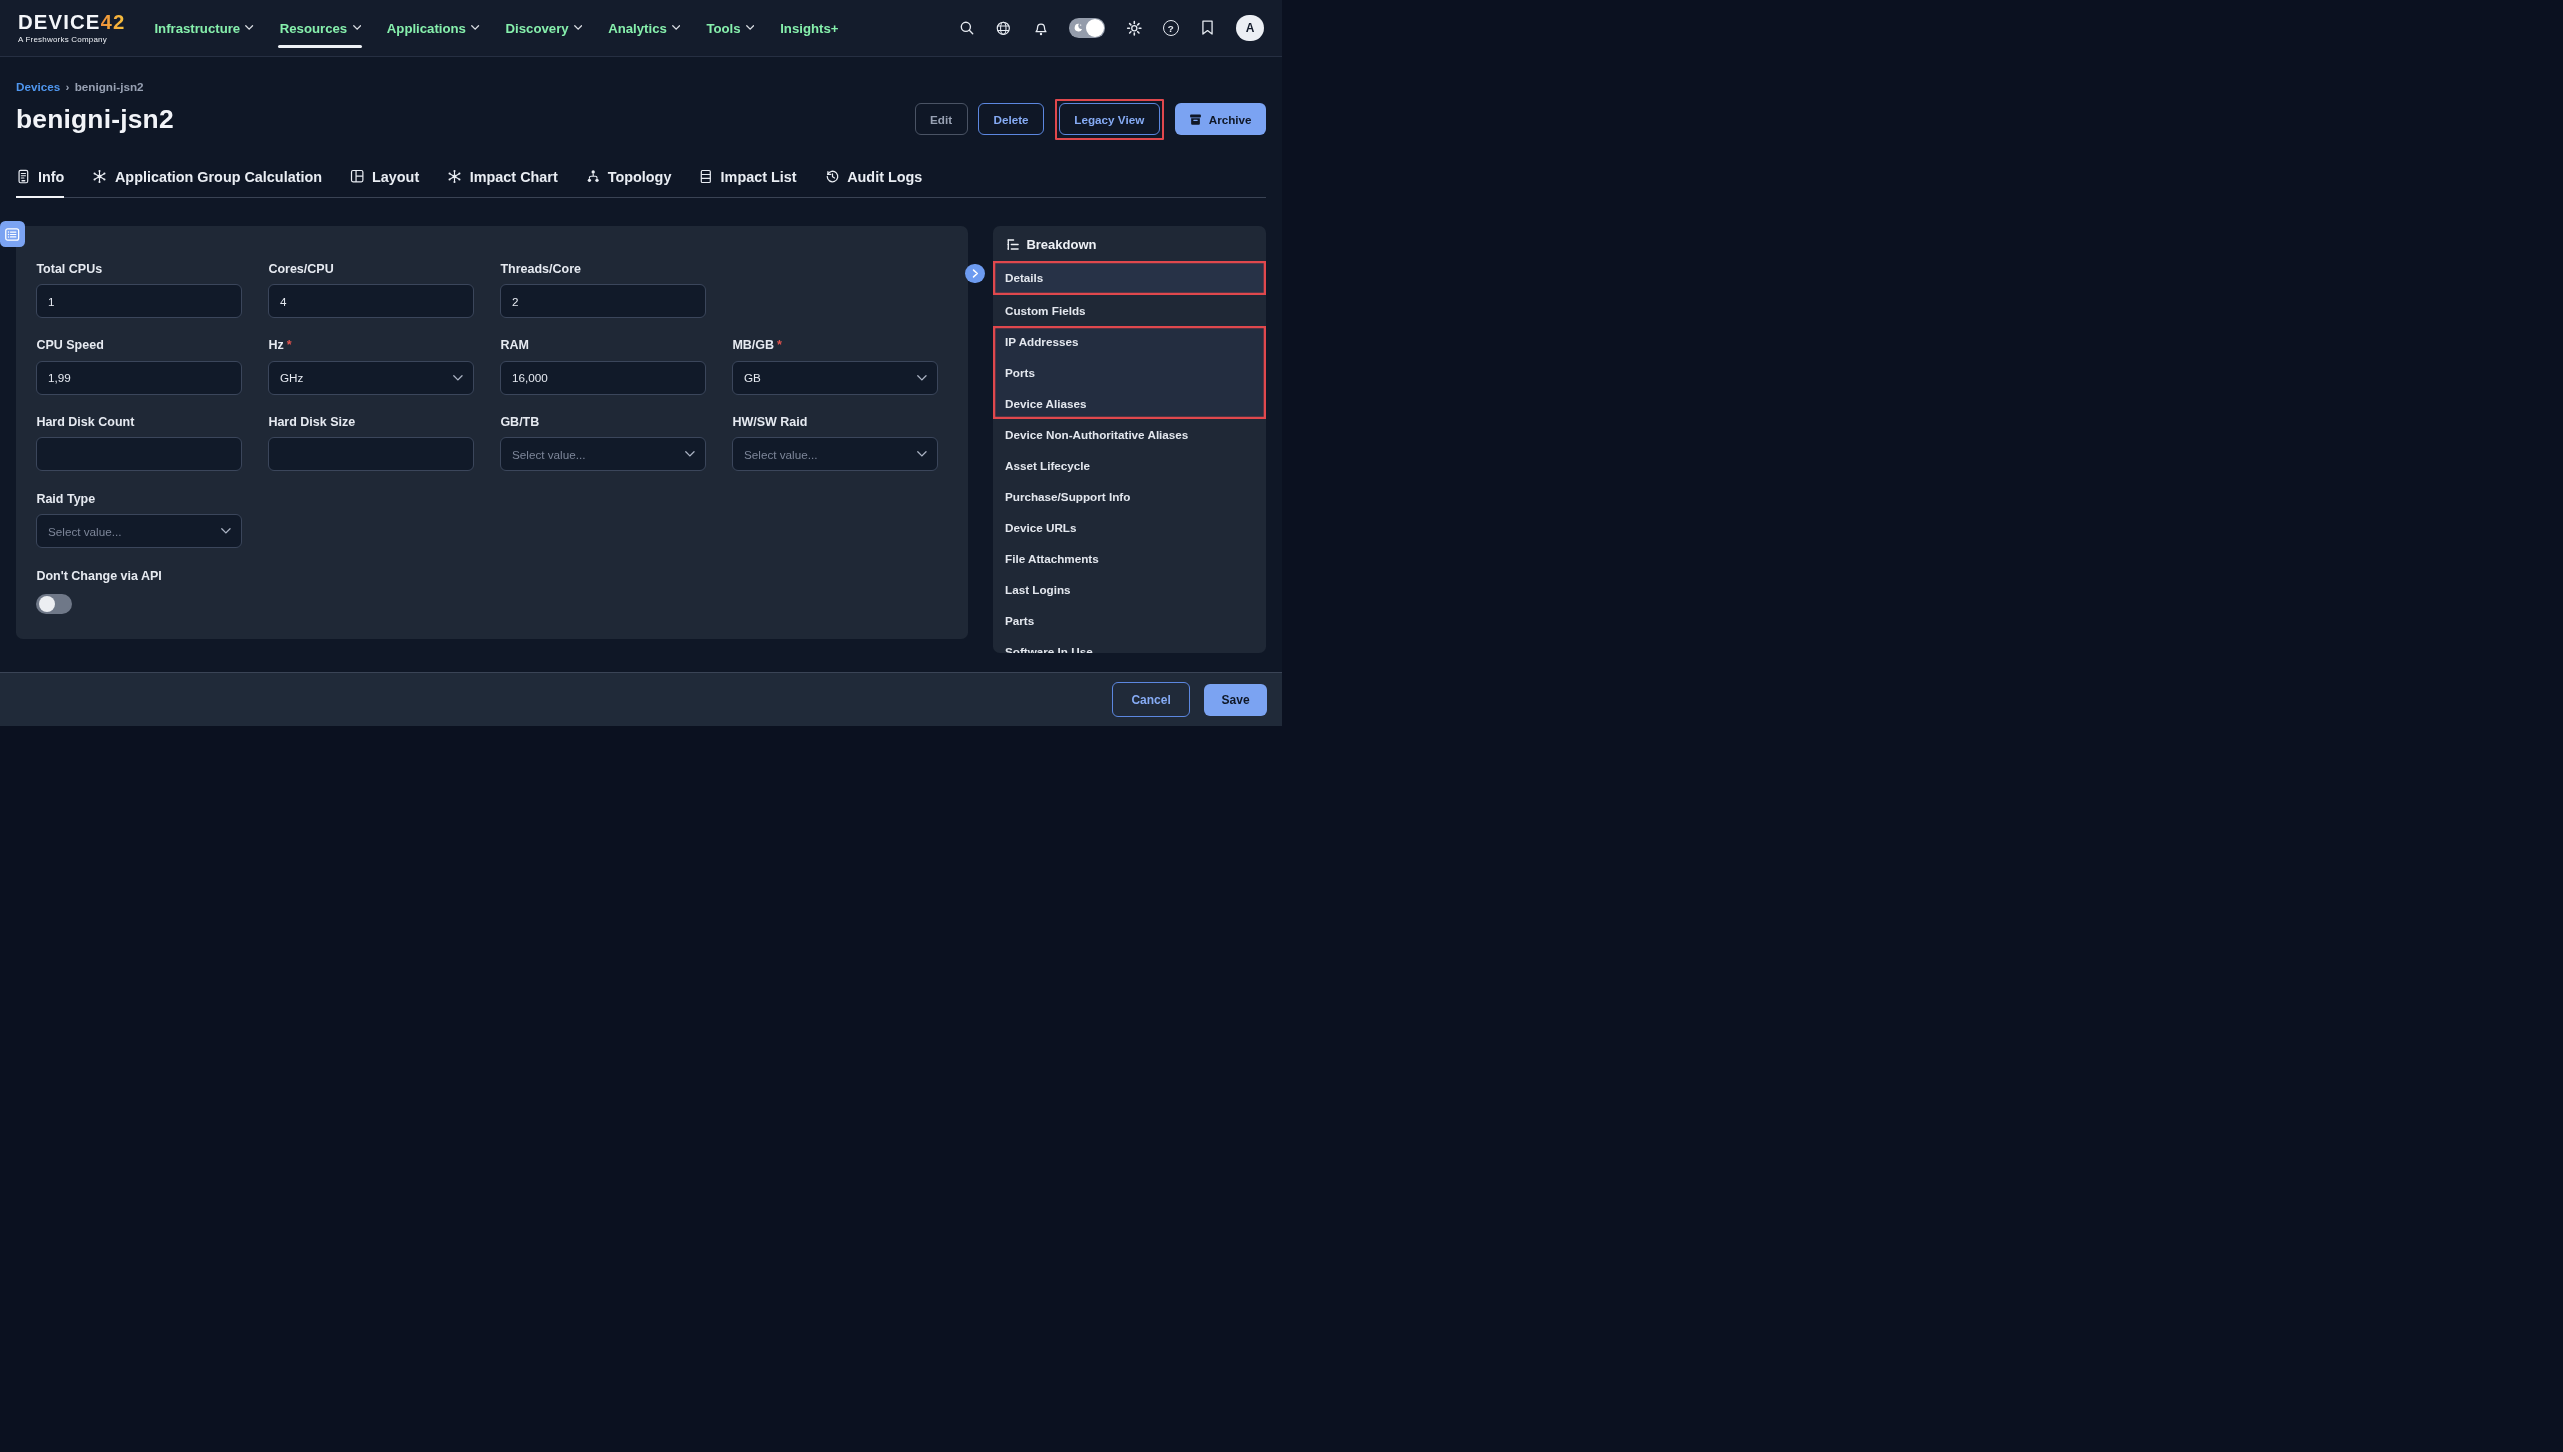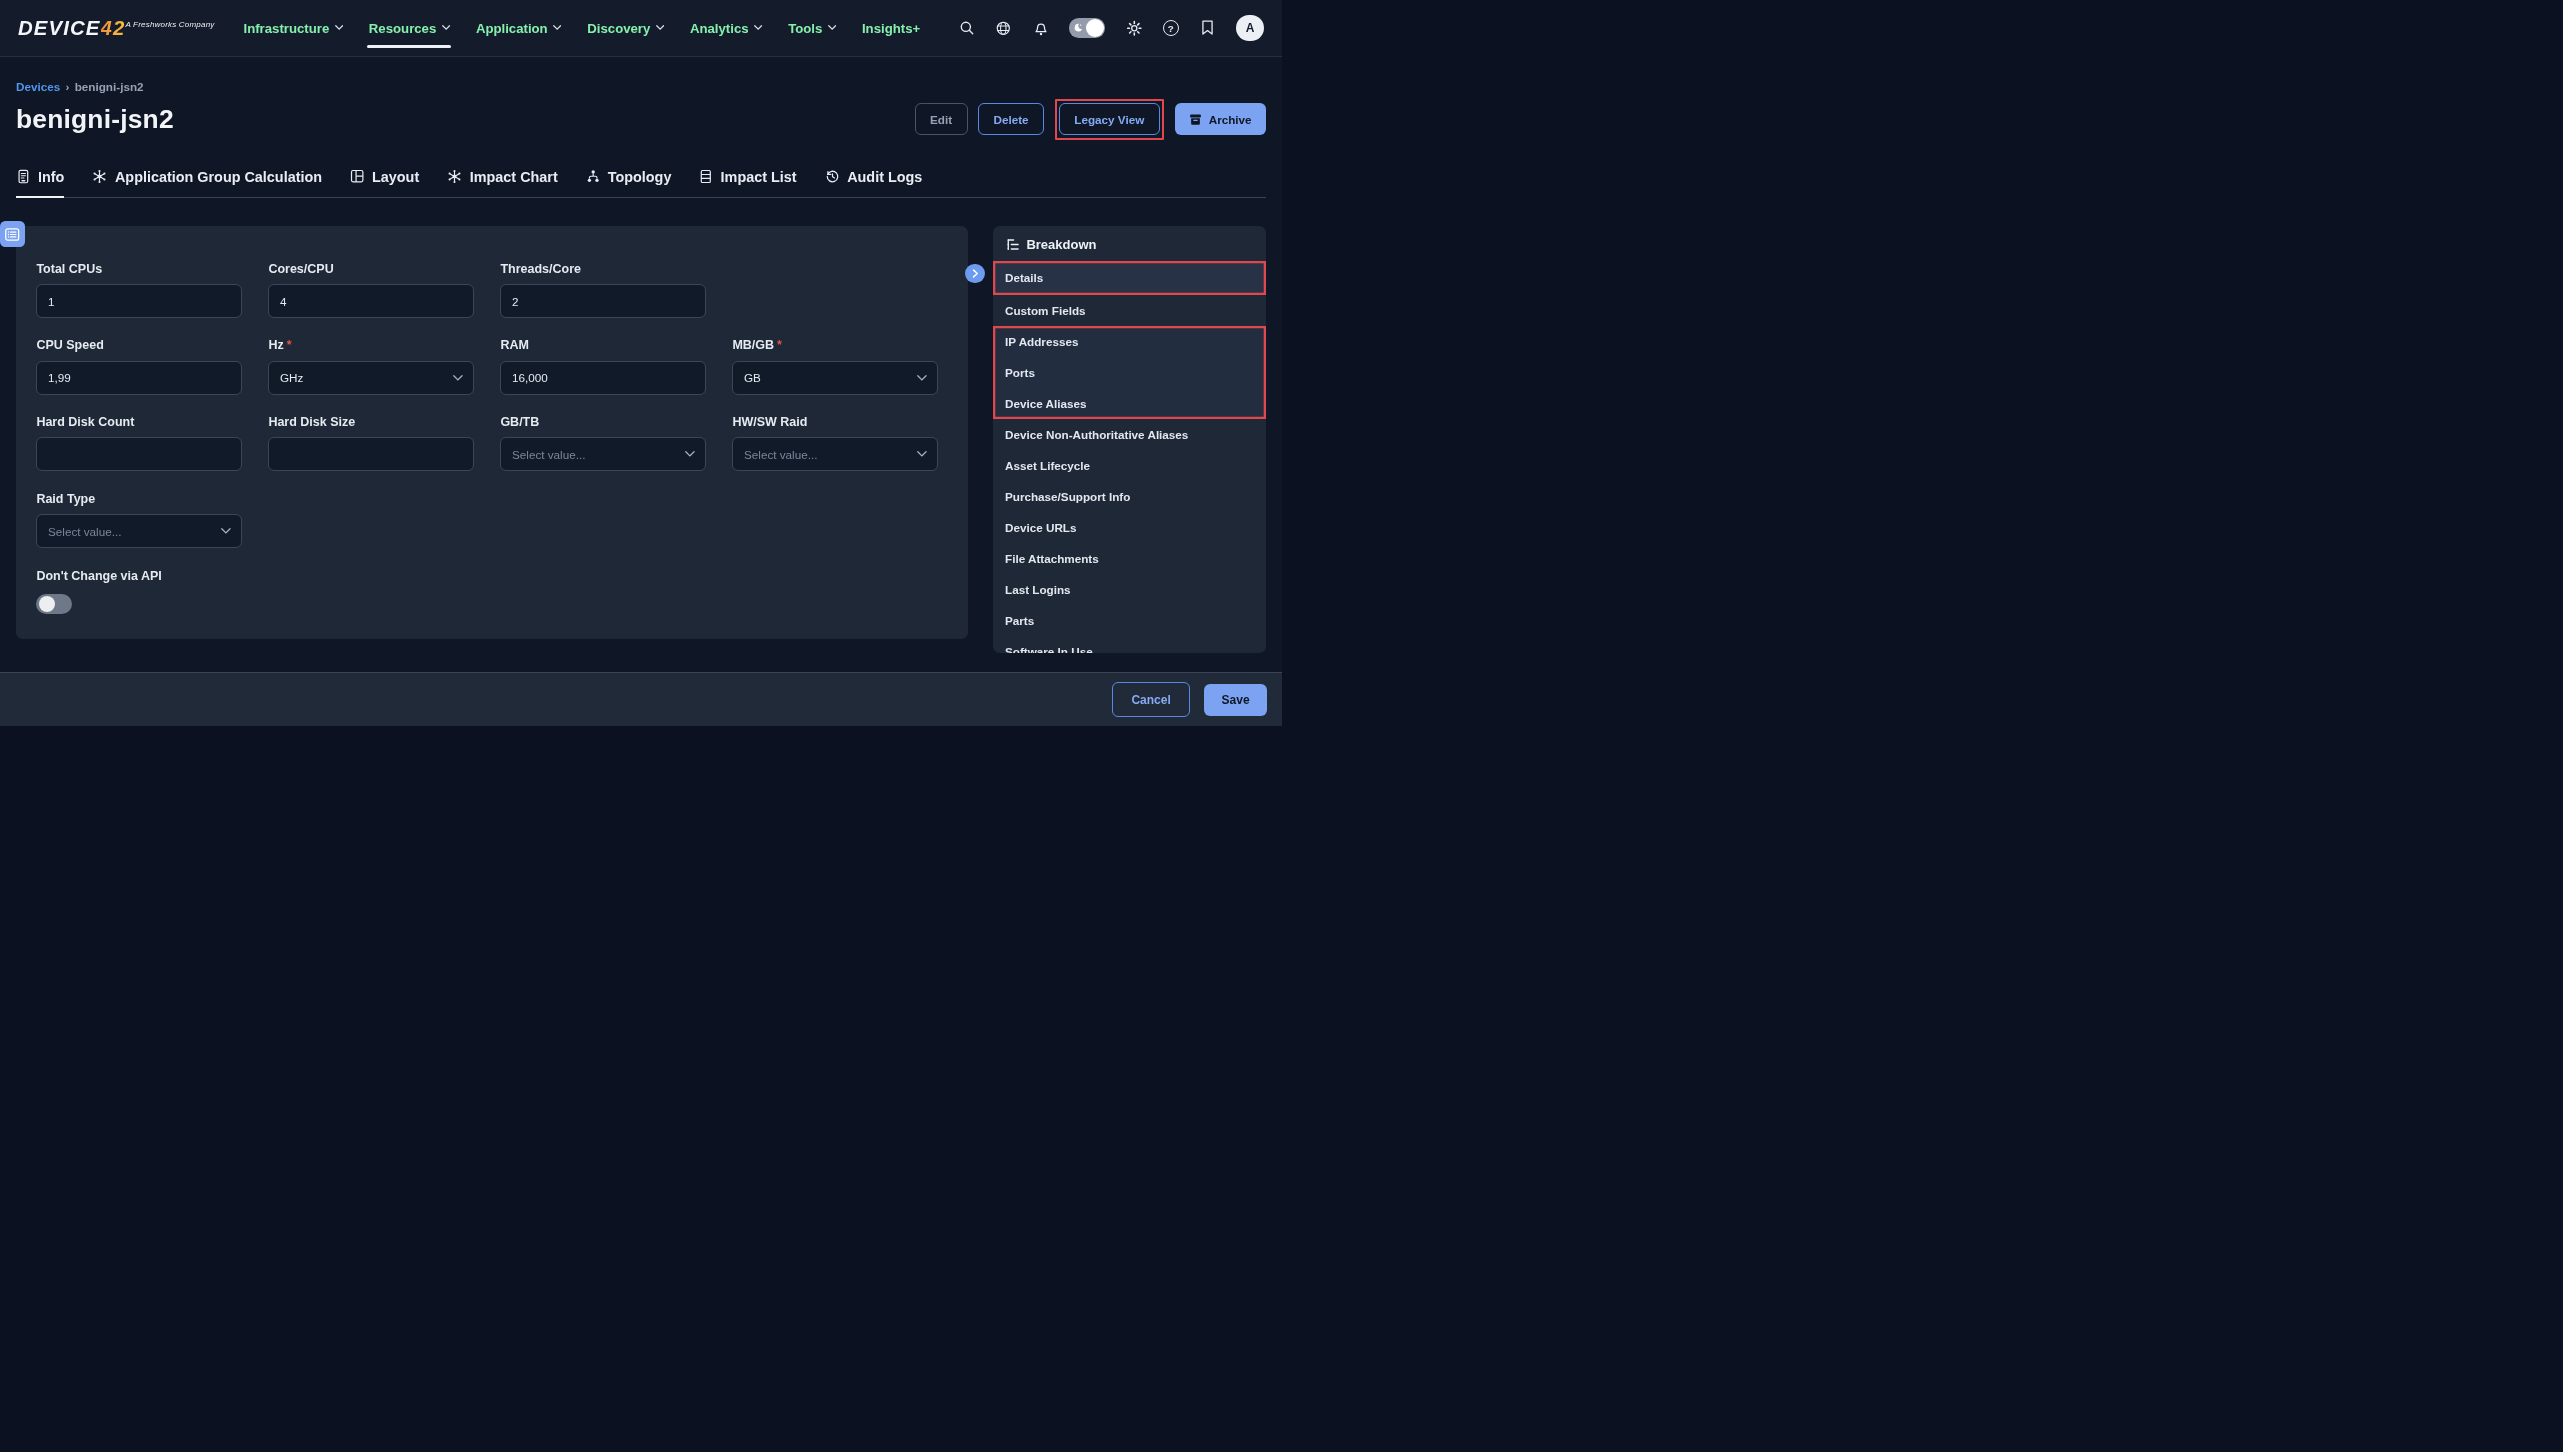--- a/index.html
+++ b/index.html
@@ -2,21 +2,21 @@
 <html style="font-size:12px"><head>
 <meta charset="utf-8">
 <style>
   * { margin:0; padding:0; box-sizing:border-box; }
   html,body { background:#0b1120; }
   body { font-family:"Liberation Sans", sans-serif; }
   .screen { position:relative; width:1282px; height:726px; background:#0f1726; overflow:hidden; color:#e9edf3; }
 
   
   .navbar { height:57px; background:#141c2c; border-bottom:0.8px solid #262f42; display:flex; align-items:center; padding:0 18px; }
-  .logo { display:flex; flex-direction:row; line-height:1; margin-right:29px; cursor:pointer;font-style:italic; }
+  .logo { display:flex; flex-direction:column; line-height:1; margin-right:29px; cursor:pointer; }
   .logo-main { font-size:20.4px; font-weight:800; letter-spacing:1.1px; color:#f4f6fa; }
   .logo-accent { background:linear-gradient(90deg,#ef8f3a,#f7c13d); -webkit-background-clip:text; background-clip:text; color:transparent; font-weight:800; }
   .logo-tag { font-size:8px; color:#eef1f6; margin-top:3px; letter-spacing:0.2px; }
   .nav-menu { display:flex; align-items:center; gap:26px; }
   .nav-item { position:relative; display:flex; align-items:center; gap:5.3px; font-size:13.2px; font-weight:600; color:#86efac; cursor:pointer; padding:4.5px 0; }
   .nav-item svg { opacity:.9; }
   .nav-item.active::after { content:""; position:absolute; left:-1.5px; right:-1.5px; bottom:-7.6px; height:2.3px; background:#eef1f6; border-radius:1.5px; }
   .nav-right { margin-left:auto; display:flex; align-items:center; gap:20.4px; }
   .nav-ic { width:16.6px; height:16.6px; display:flex; align-items:center; justify-content:center; cursor:pointer; }
   .theme-toggle { width:36px; height:19.6px; border-radius:9.8px; background:#949cab; position:relative; cursor:pointer; display:flex; align-items:center; }
@@ -101,21 +101,21 @@
             <path d="M1 1l4.5 4.5L10 1" fill="none" stroke="#eef1f6" stroke-width="1.7" stroke-linecap="round"></path>
           </svg>
         </div>
       <div class="nav-item active">
           <span>Resources</span>
           <svg width="8.3" height="5.3" viewBox="0 0 11 7">
             <path d="M1 1l4.5 4.5L10 1" fill="none" stroke="#eef1f6" stroke-width="1.7" stroke-linecap="round"></path>
           </svg>
         </div>
       <div class="nav-item">
-          <span>Application</span>
+          <span>Applications</span>
           <svg width="8.3" height="5.3" viewBox="0 0 11 7">
             <path d="M1 1l4.5 4.5L10 1" fill="none" stroke="#eef1f6" stroke-width="1.7" stroke-linecap="round"></path>
           </svg>
         </div>
       <div class="nav-item">
           <span>Discovery</span>
           <svg width="8.3" height="5.3" viewBox="0 0 11 7">
             <path d="M1 1l4.5 4.5L10 1" fill="none" stroke="#eef1f6" stroke-width="1.7" stroke-linecap="round"></path>
           </svg>
         </div>

